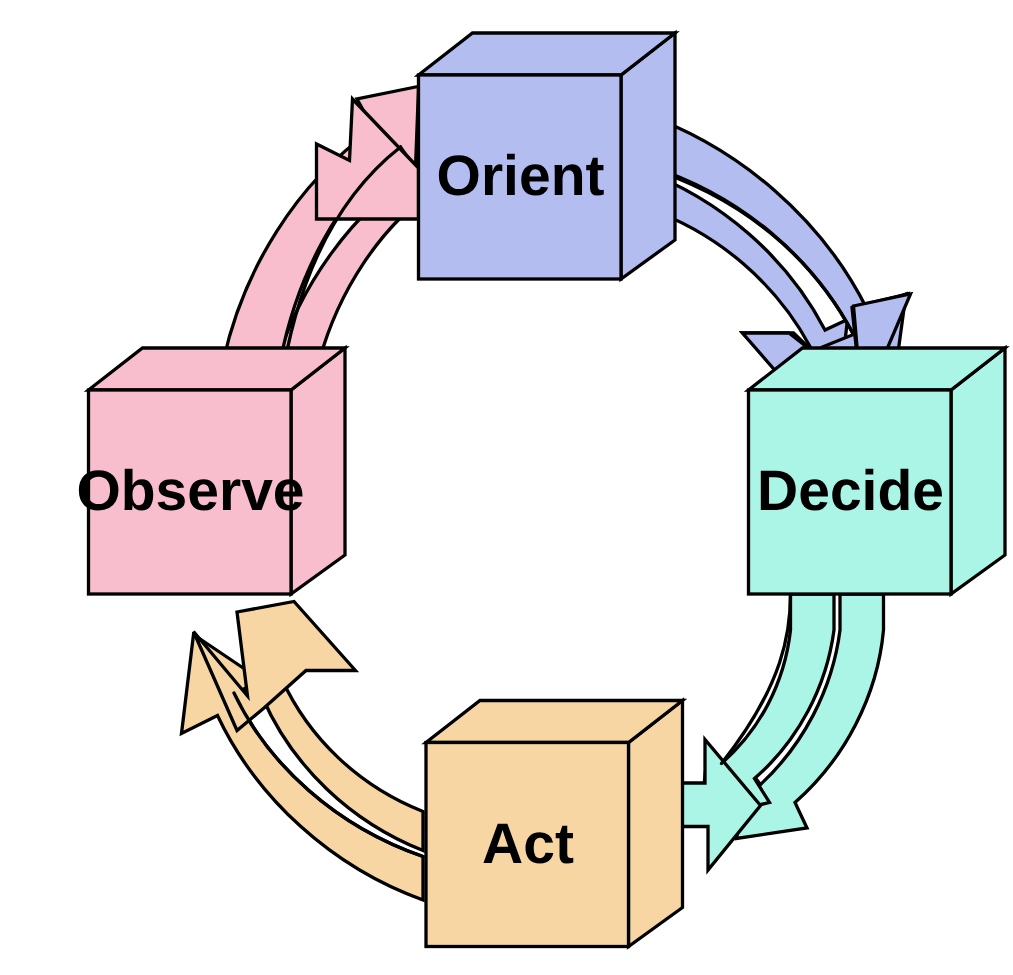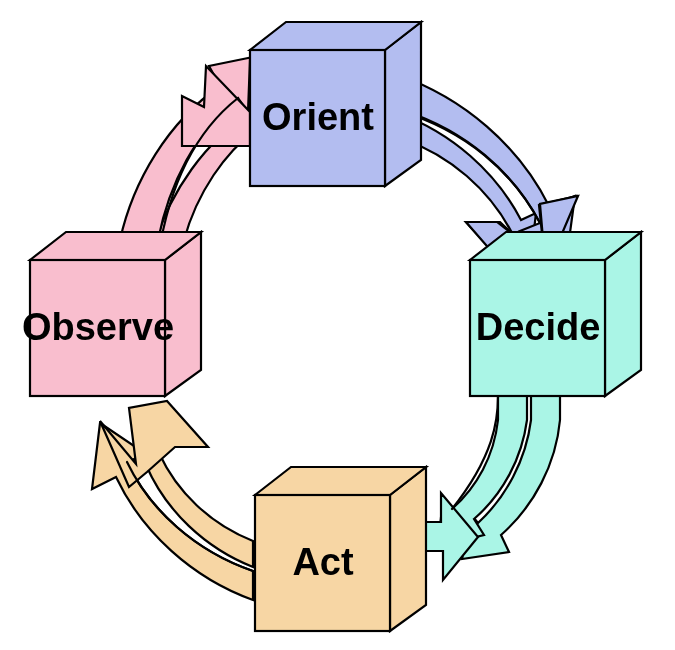--- a/index.html
+++ b/index.html
@@ -12,20 +12,21 @@
     width: 675px;
     height: 650px;
     font-family: "Liberation Sans", sans-serif;
     overflow: hidden;
   }
   #diagram-root {
     position: relative;
     width: 562px;
     height: 650px;
     background: #ffffff;
+    margin-left: 29px;
   }
   svg#ooda-svg {
     display: block;
     width: 675px;
     height: 650px;
   }
   .node-label {
     font-family: "Liberation Sans", sans-serif;
     font-weight: bold;
     font-size: 38px;

